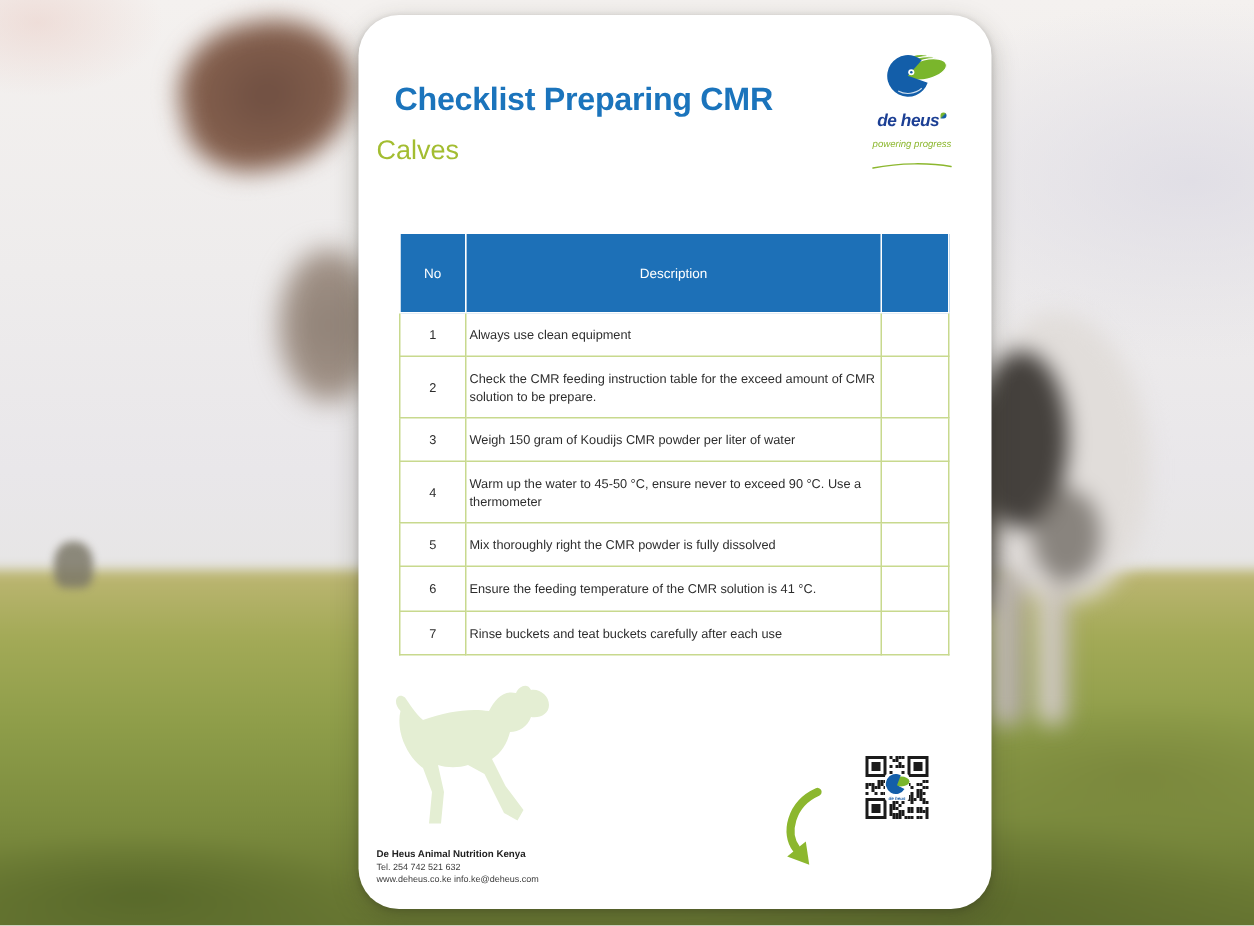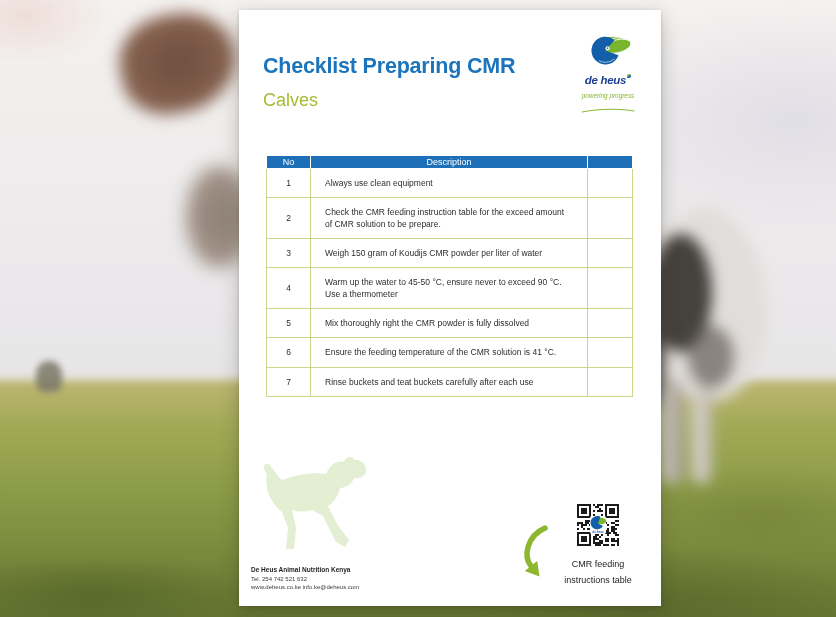--- a/index.html
+++ b/index.html
@@ -38,42 +38,42 @@
        background:#6b665f;border-radius:50%;opacity:.75;}
   .cow-right .leg-front{position:absolute;left:14px;top:172px;width:23px;height:104px;
        background:linear-gradient(90deg,#d6d0ca,#a59e96);border-radius:10px;}
   .cow-right .leg-back{position:absolute;left:46px;top:180px;width:20px;height:96px;
        background:linear-gradient(90deg,#ded8d2,#bdb6ae);border-radius:10px;}
   .tree{position:absolute;left:36px;top:361px;width:26px;height:31px;
        background:#7c7868;border-radius:45% 45% 30% 30%;filter:blur(3px);opacity:.85;}
 
   
   .doc{position:absolute;left:239px;top:10px;width:422px;height:596px;background:#fff;
-       box-shadow:0 6px 18px rgba(55,55,35,.28),0 1px 4px rgba(0,0,0,.15);}
+       box-shadow:0 6px 18px rgba(55,55,35,.28),0 1px 4px rgba(0,0,0,.15);border-radius:27px;}
   .doc-title{position:absolute;left:24px;top:44px;margin:0;font-size:21.5px;font-weight:bold;
        color:#1b74bc;letter-spacing:-.2px;}
-  .doc-subtitle{position:absolute;left:24px;top:80px;margin:0;font-size:18px;font-weight:normal;
+  .doc-subtitle{position:absolute;left:12px;top:80px;margin:0;font-size:18px;font-weight:normal;
        color:#a3bd31;}
   .intro{position:absolute;left:24px;top:113px;margin:0;font-size:8.6px;color:#333;}
 
   
   .logo{position:absolute;left:336px;top:22px;width:66px;text-align:center;}
   .logo .brand{font-size:11.5px;font-weight:bold;font-style:italic;color:#1c3f94;
        letter-spacing:-.3px;margin-top:1px;white-space:nowrap;}
   .logo .tm{display:inline-block;width:4px;height:4px;margin-left:1px;vertical-align:top;
        border-radius:50% 50% 50% 0;background:linear-gradient(135deg,#7ab62c 40%,#135ea9 60%);}
   .logo .tagline{font-size:6.4px;font-style:italic;color:#8cb72e;margin-top:6px;white-space:nowrap;}
 
   
   .checklist{position:absolute;left:27px;top:145px;width:366px;border-collapse:collapse;
        table-layout:fixed;border:1px solid #c8d98e;}
   .checklist th{background:#1d70b7;color:#fff;font-size:9px;font-weight:normal;
-       padding:1px 3px;border:1px solid #fff;text-align:center;}
+       padding:21px 3px;border:1px solid #fff;text-align:center;}
   .checklist td{border:1px solid #c8d98e;font-size:8.5px;color:#2d2d2d;line-height:1.42;
-       padding:8px 14px;background:#fff;vertical-align:middle;}
+       padding:8px 2px;background:#fff;vertical-align:middle;}
   .checklist td.no{text-align:center;padding:8px 2px;}
   .col-no{width:44px;}.col-desc{width:277px;}.col-check{width:45px;}
 
   
   .calf{position:absolute;left:14px;top:444px;}
   .arrow{position:absolute;left:278px;top:514px;}
   .qr{position:absolute;left:330px;top:486px;width:58px;height:58px;background:#fff;}
   .qr svg{display:block;width:58px;height:58px;}
   .qr-logo{position:absolute;left:21px;top:20px;width:16px;height:18px;background:#fff;
        border-radius:2px;display:flex;flex-direction:column;align-items:center;justify-content:center;}
@@ -310,24 +310,20 @@
           <rect x="6" y="20" width="3" height="3" fill="#1b1b1b"></rect>
         </svg>
       <div class="qr-logo">
         <svg width="10" height="9" viewBox="0 0 20 18">
           <ellipse cx="13" cy="6" rx="7" ry="4" fill="#7ab62c"></ellipse>
           <path d="M13,1 A8 8 0 1 0 16,12 L10,9 Z" fill="#135ea9"></path>
         </svg>
         <div class="mini-label">de heus</div>
       </div>
     </div>
-    <div class="qr-caption">
-      <div>CMR feeding</div>
-      <div>instructions table</div>
-    </div>
 
     <div class="footer">
       <div class="f-company">De Heus Animal Nutrition Kenya</div>
       <div class="f-line">Tel. 254 742 521 632</div>
       <div class="f-line">www.deheus.co.ke  info.ke@deheus.com</div>
     </div>
 
   </div>
 </div>
 

